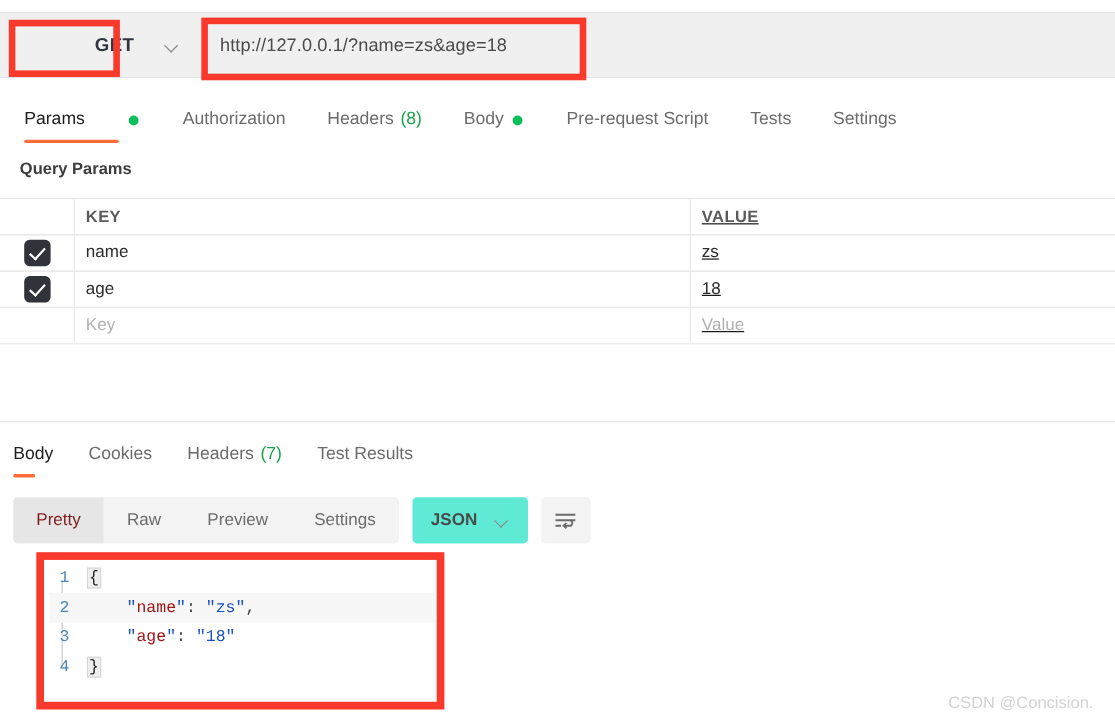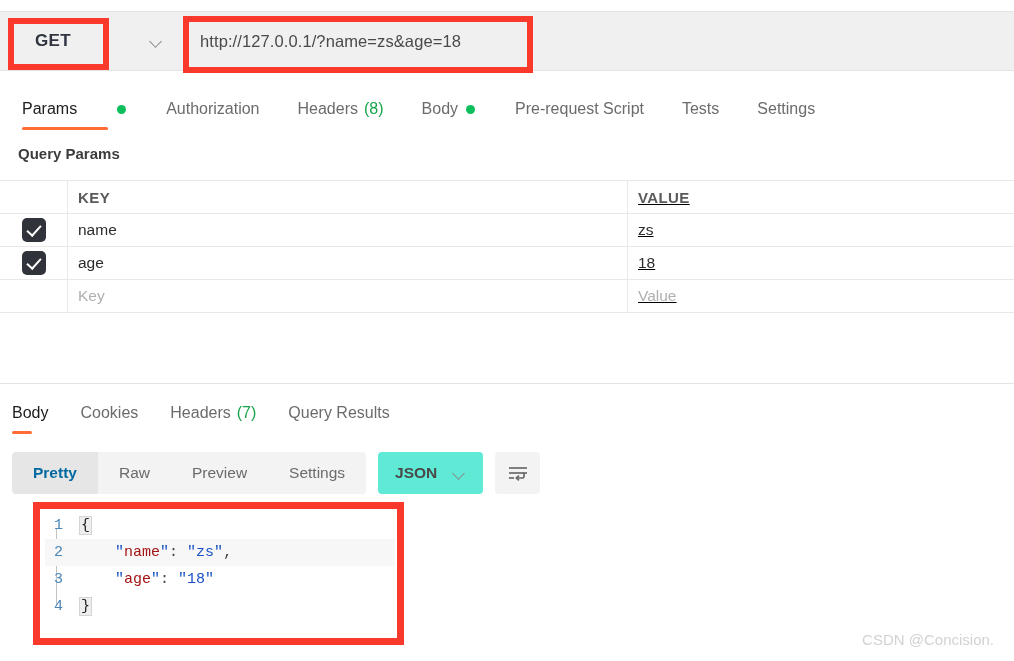--- a/index.html
+++ b/index.html
@@ -14,23 +14,24 @@
   
   .url-bar {
     position: absolute; left: 0; top: 11px; width: 1014px; height: 60px;
     background: #f0f0f0;
     border-top: 1px solid #e4e4e4;
     border-bottom: 1px solid #e4e4e4;
     display: flex; align-items: center;
   }
   .method-select {
     margin-left: 17px; width: 160px; height: 40px;
-    display: flex; align-items: center; justify-content: space-between;
+    display: flex; align-items: center; justify-content: flex-end;
     padding: 0 14px 0 18px;
     cursor: pointer;
+    gap: 28px;
   }
   .method-label {
     font-size: 17px; font-weight: bold; color: #2e3440; letter-spacing: .3px;
   }
   .chev {
     width: 13px; height: 8px; position: relative; flex: none;
   }
   .chev::before {
     content: ""; position: absolute; left: 1px; top: 0;
     width: 8px; height: 8px;
@@ -119,21 +120,21 @@
     display: flex; align-items: center; gap: 12px;
   }
   .segbox {
     display: flex; background: #f3f3f3; border-radius: 4px; height: 42px;
     align-items: stretch; overflow: hidden;
   }
   .seg {
     display: flex; align-items: center; padding: 0 21px;
     font-size: 15.5px; color: #6b6b6b; cursor: pointer;
   }
-  .seg.active { background: #e6e6e6; color: #0369a1; font-weight: bold; }
+  .seg.active { background: #e6e6e6; color: #7f1d1d; font-weight: normal; }
   .fmtbox {
     display: flex; align-items: center; gap: 16px;
     background: #5eead4; border-radius: 4px; height: 42px; padding: 0 17px;
     cursor: pointer;
   }
   .fmt-label { font-size: 15.5px; color: #4a4a4a; font-weight: bold; }
   .wrapbtn {
     width: 45px; height: 42px; background: #f3f3f3; border-radius: 4px;
     display: flex; align-items: center; justify-content: center; cursor: pointer;
   }
@@ -269,21 +270,21 @@
       <span class="ul"></span>
     </div>
     <div class="tab" style="margin-right:32px;">
       <span>Cookies</span>
     </div>
     <div class="tab" style="margin-right:32px;">
       <span>Headers</span>
       <span class="cnt">(7)</span>
     </div>
     <div class="tab">
-      <span>Query Results</span>
+      <span>Test Results</span>
     </div>
   </div>
 
   <div class="viewbar">
     <div class="segbox">
       <div class="seg active">
         <span>Pretty</span>
       </div>
       <div class="seg">
         <span>Raw</span>

